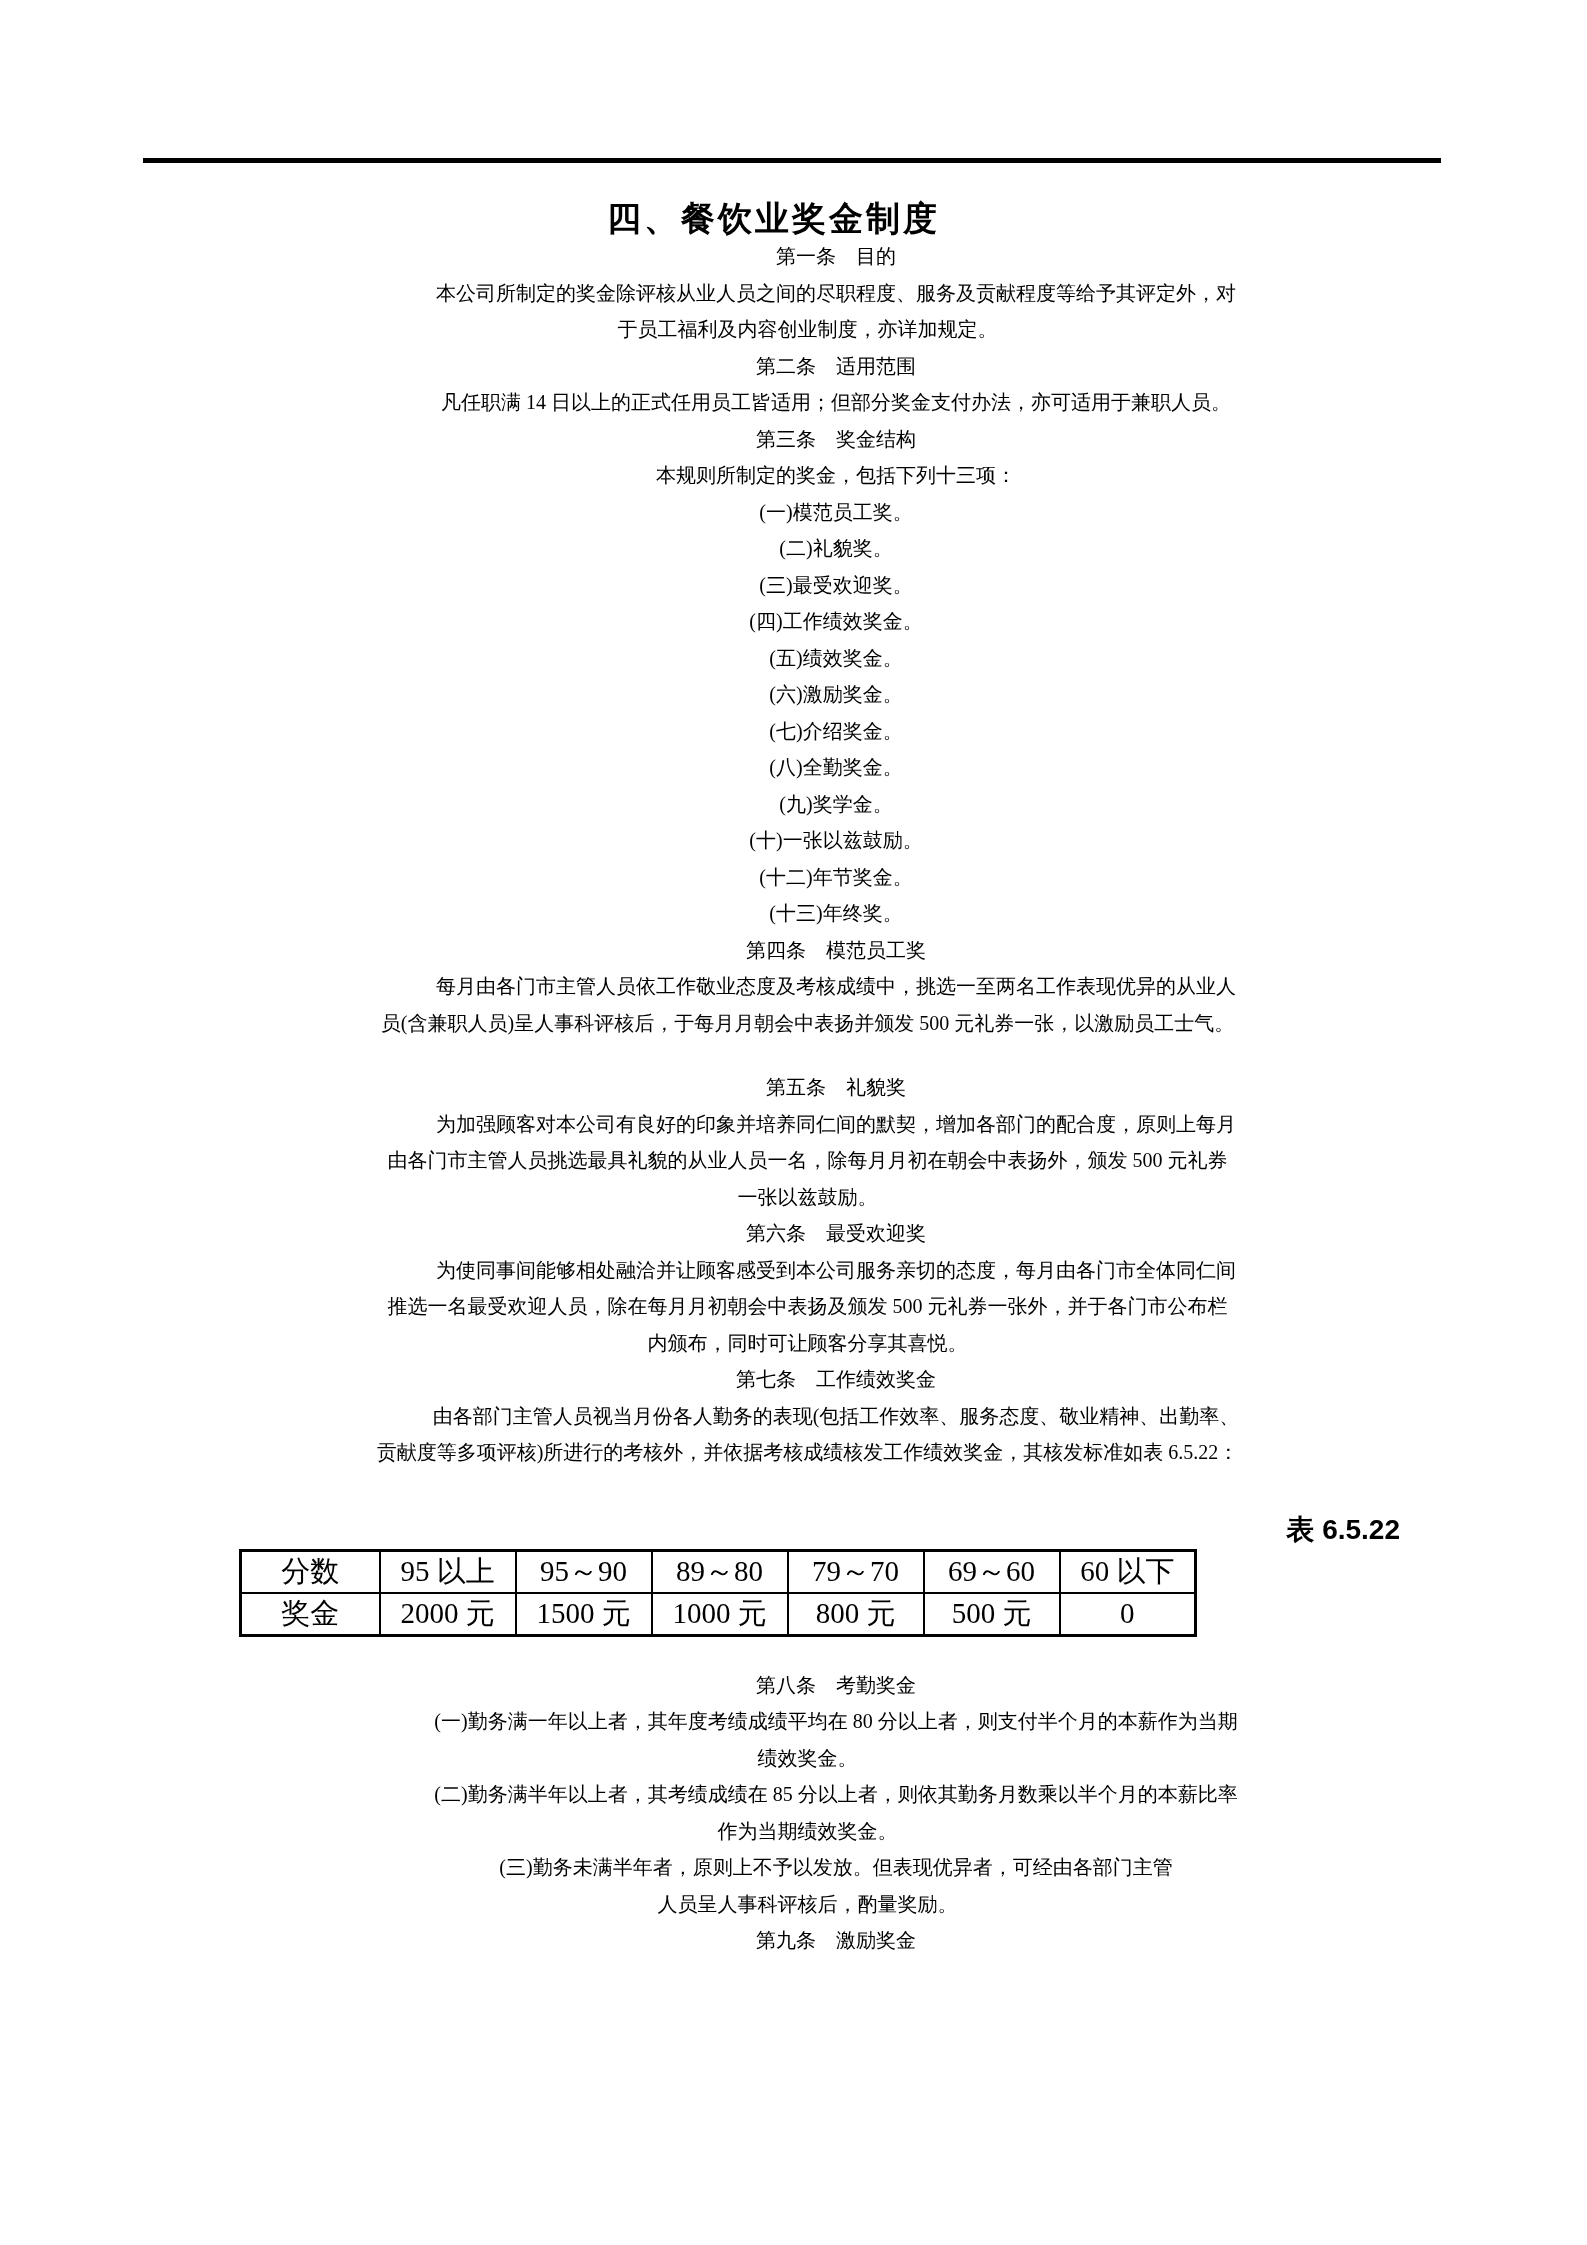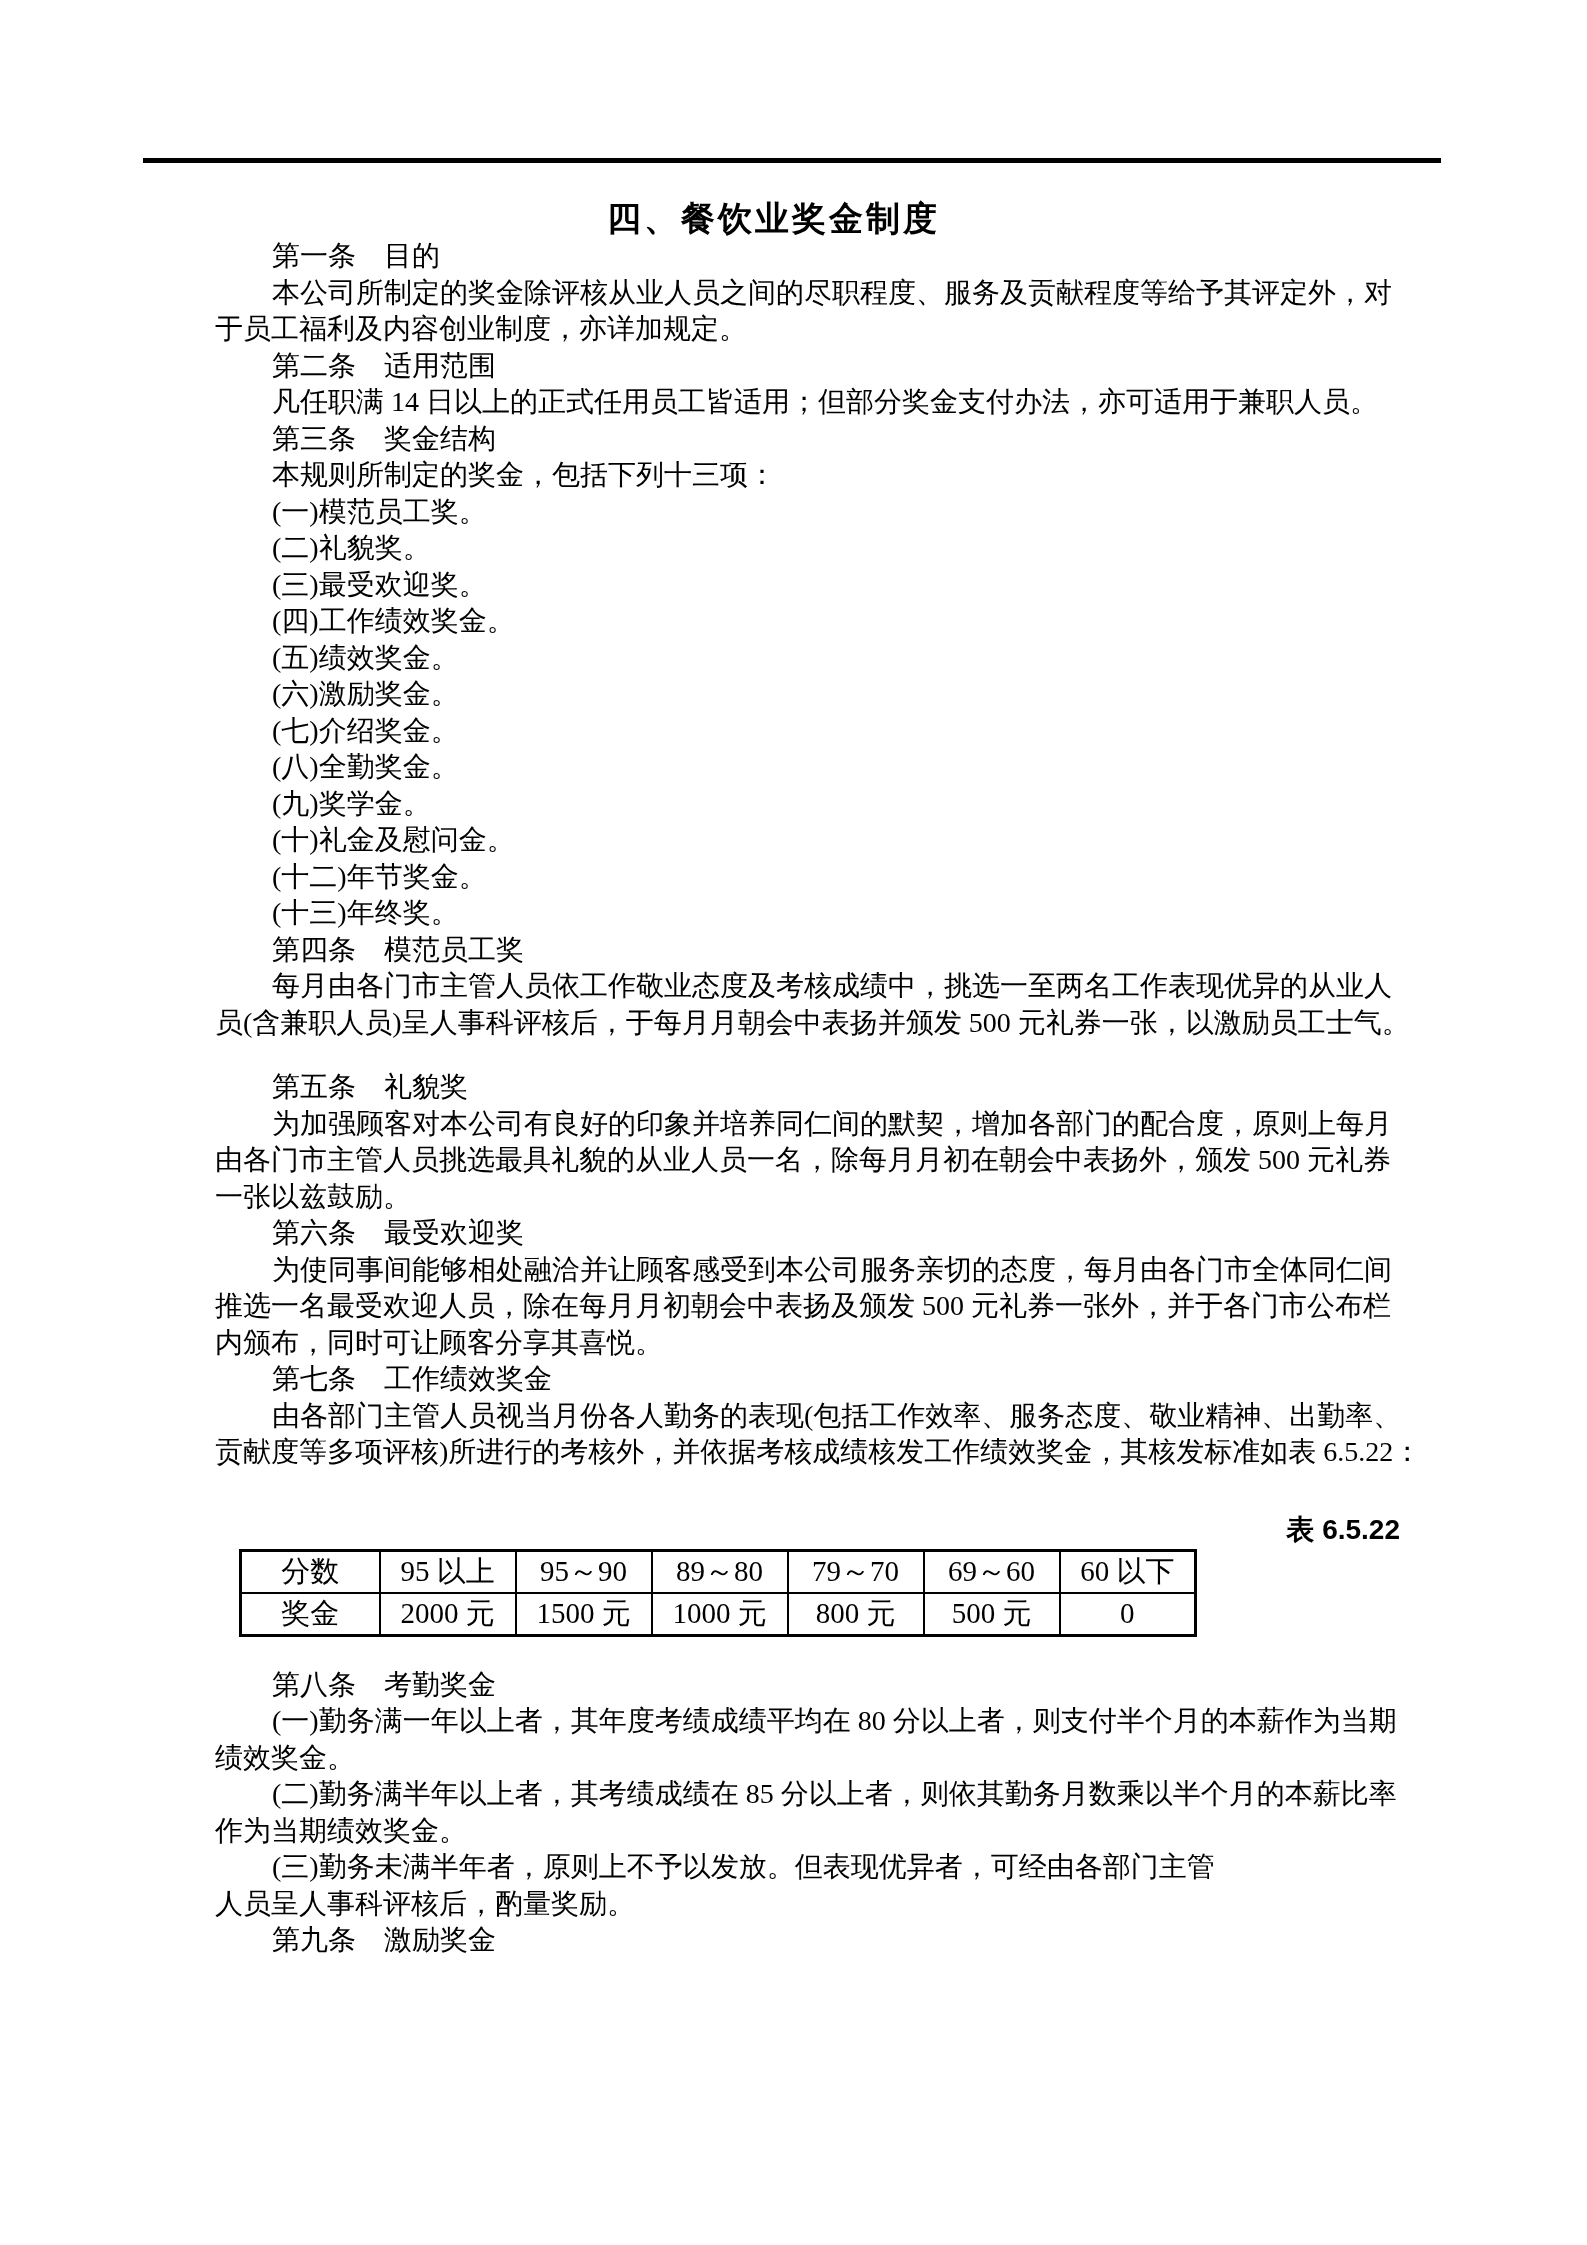--- a/index.html
+++ b/index.html
@@ -41,22 +41,23 @@
   }
   .content {
     position: absolute;
     left: 215px;
     top: 238px;
     width: 1185px;
   }
   .line {
     height: 36.5px;
     line-height: 36.5px;
-    font-size: 28px;
+    font-size: 20px;
     white-space: nowrap;
+    text-align: center;
   }
   .line.indent {
     padding-left: 57px;
   }
   .line.blank {
     height: 28px;
   }
   .table-caption {
     margin-top: 40px;
     width: 1185px;
@@ -106,21 +107,21 @@
         <div class="line indent">本规则所制定的奖金，包括下列十三项：</div>
         <div class="line indent">(一)模范员工奖。</div>
         <div class="line indent">(二)礼貌奖。</div>
         <div class="line indent">(三)最受欢迎奖。</div>
         <div class="line indent">(四)工作绩效奖金。</div>
         <div class="line indent">(五)绩效奖金。</div>
         <div class="line indent">(六)激励奖金。</div>
         <div class="line indent">(七)介绍奖金。</div>
         <div class="line indent">(八)全勤奖金。</div>
         <div class="line indent">(九)奖学金。</div>
-        <div class="line indent">(十)礼金及慰问金。</div>
+        <div class="line indent">(十)一张以兹鼓励。</div>
         <div class="line indent">(十二)年节奖金。</div>
         <div class="line indent">(十三)年终奖。</div>
         <div class="line indent">第四条　模范员工奖</div>
         <div class="line indent">每月由各门市主管人员依工作敬业态度及考核成绩中，挑选一至两名工作表现优异的从业人</div>
         <div class="line">员(含兼职人员)呈人事科评核后，于每月月朝会中表扬并颁发 500 元礼券一张，以激励员工士气。</div>
         <div class="line blank"></div>
         <div class="line indent">第五条　礼貌奖</div>
         <div class="line indent">为加强顾客对本公司有良好的印象并培养同仁间的默契，增加各部门的配合度，原则上每月</div>
         <div class="line">由各门市主管人员挑选最具礼貌的从业人员一名，除每月月初在朝会中表扬外，颁发 500 元礼券</div>
         <div class="line">一张以兹鼓励。</div>

